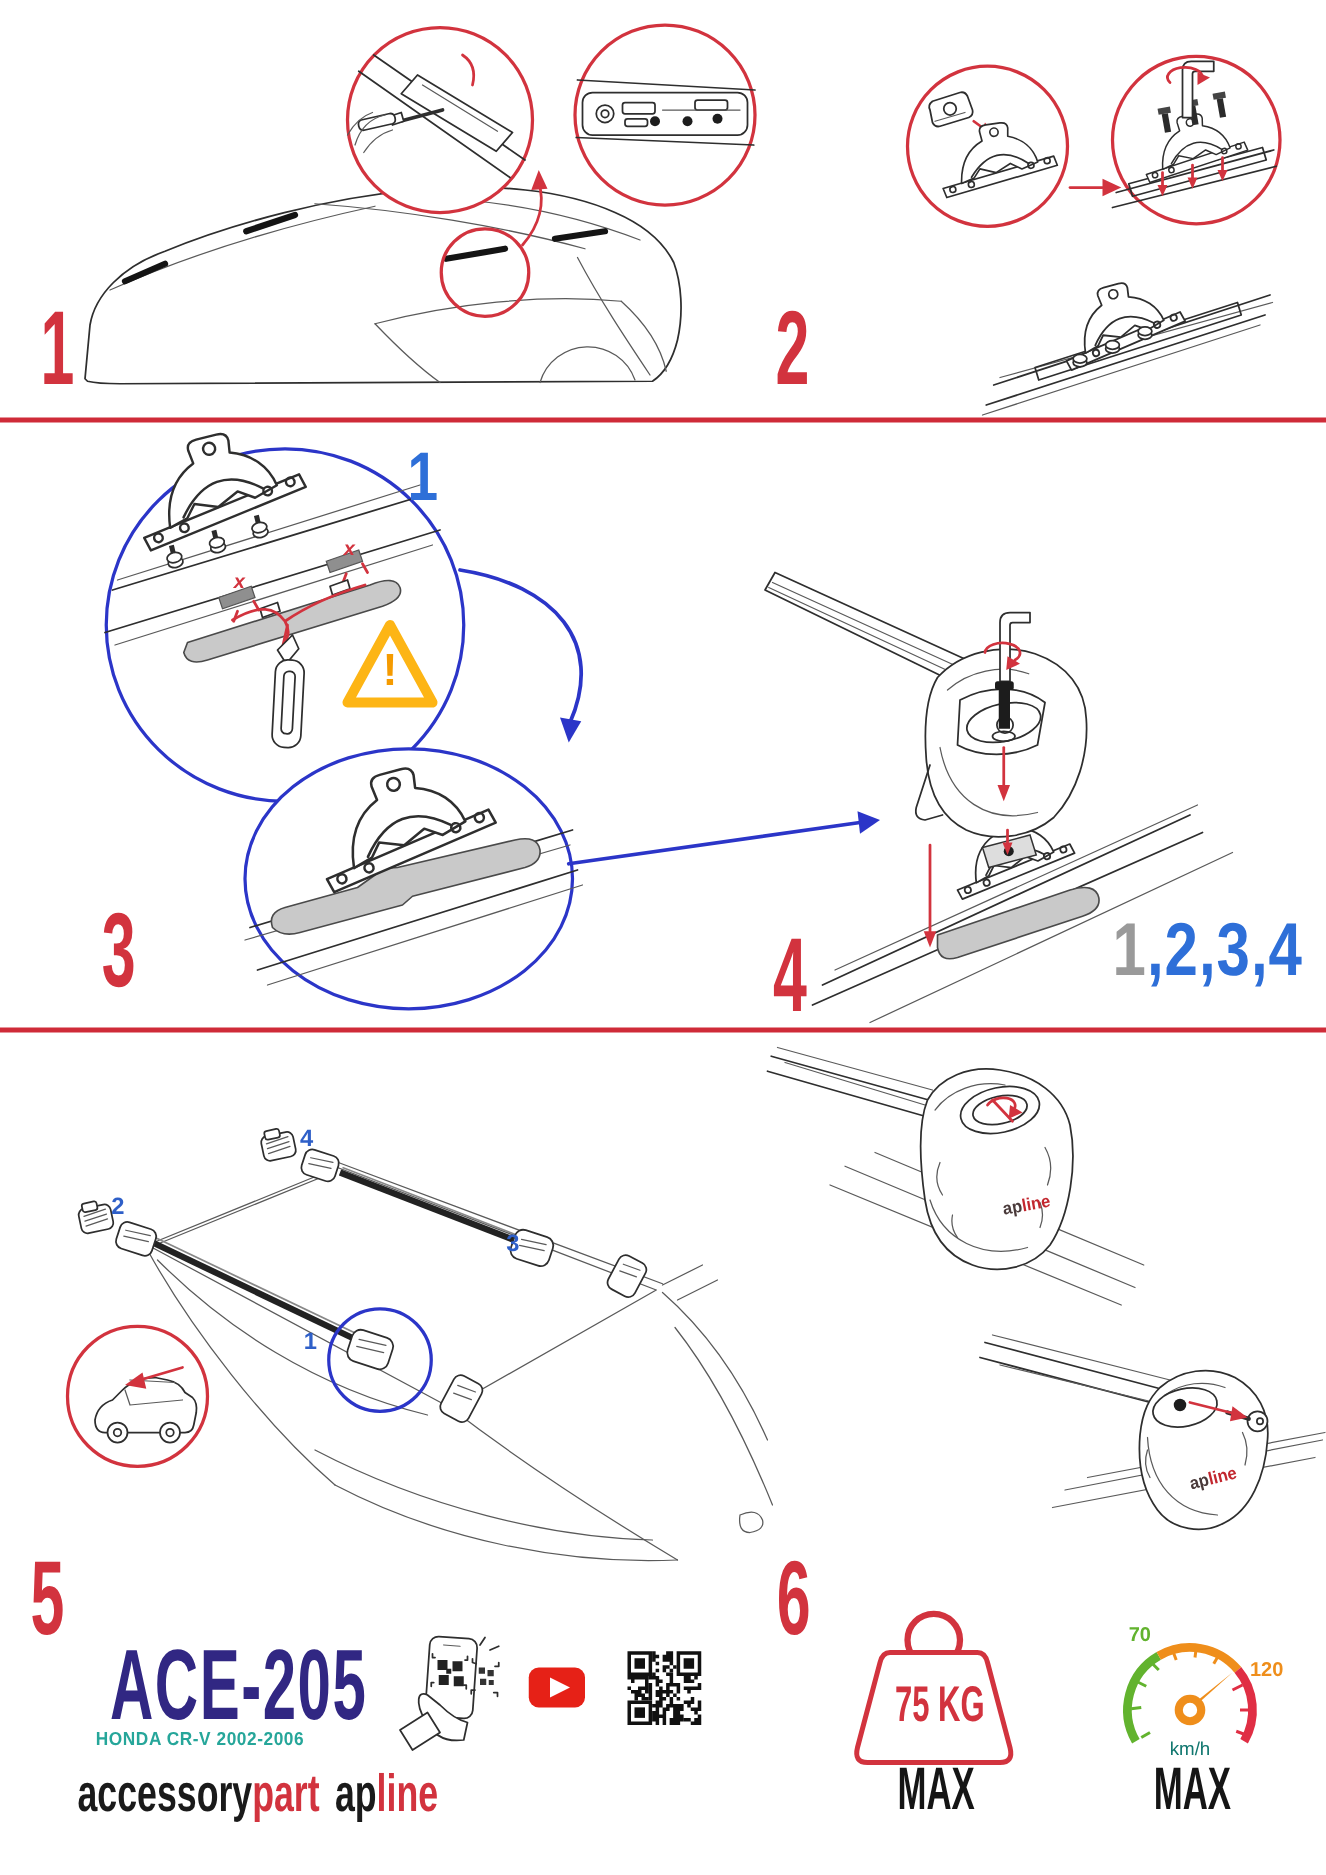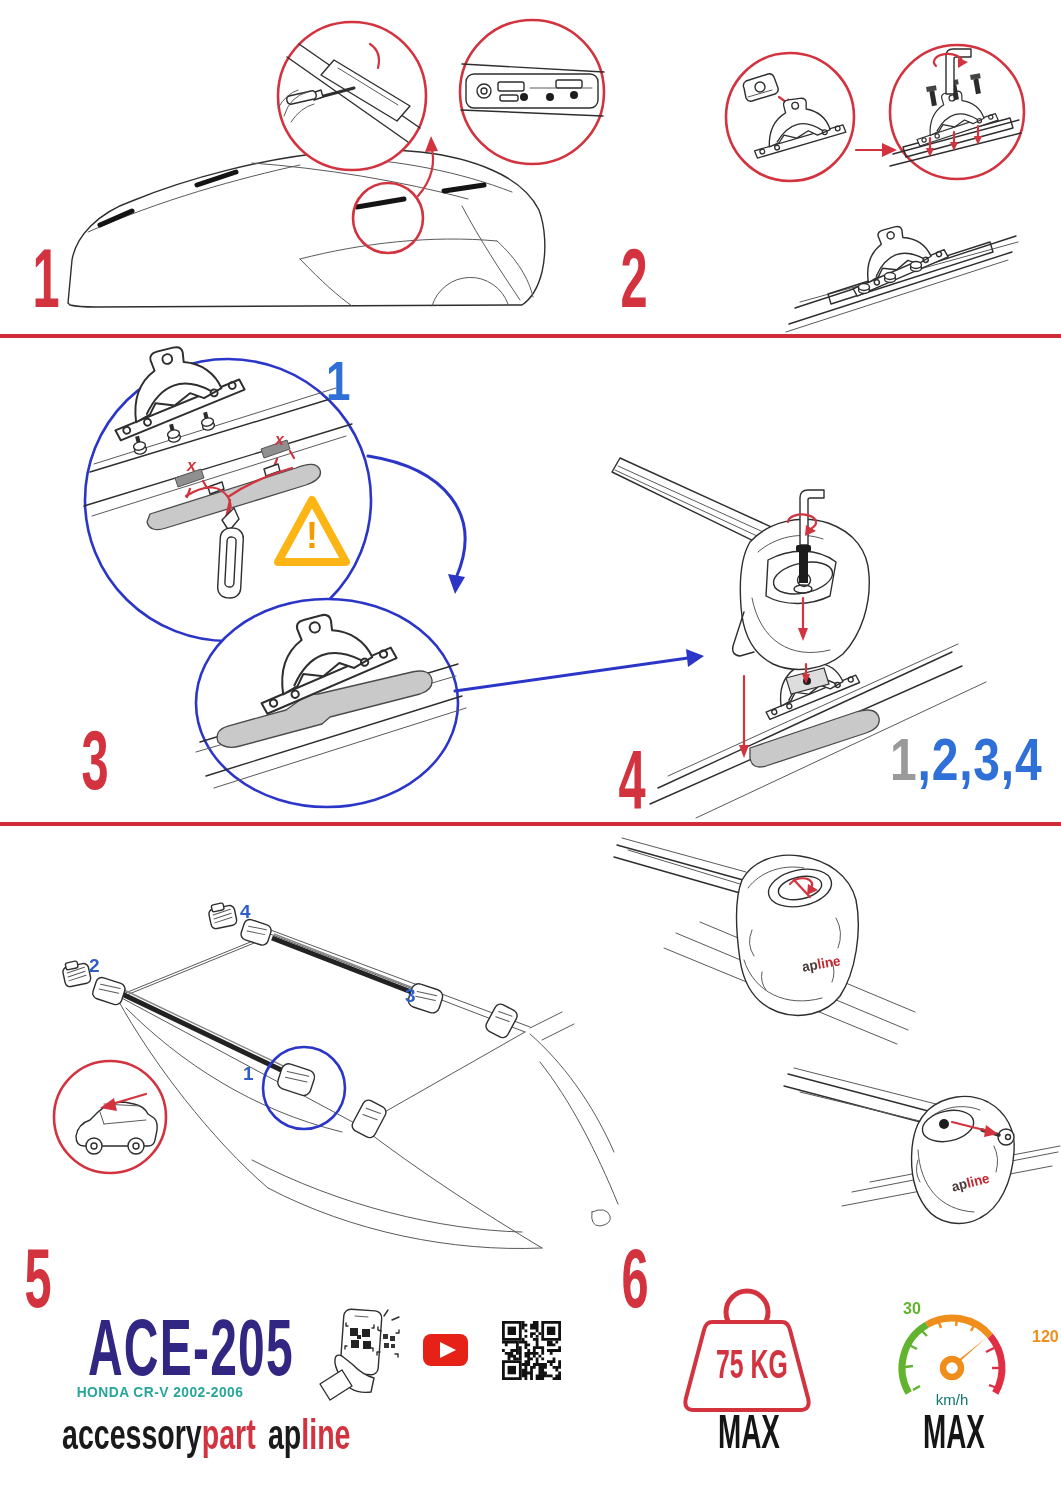--- a/index.html
+++ b/index.html
@@ -460,18 +460,18 @@
 </div>
 
 <div class="abs model" style="left:40px;top:1308px">ACE-205</div>
 <div class="abs vehicle" style="left:40px;top:1384px">HONDA CR-V 2002-2006</div>
 <div class="abs maker" style="left:62px;top:1414px">
   <span>accessory</span><span class="red">part</span><span class="gap"></span><span>ap</span><span class="red">line</span>
 </div>
 
 <div class="abs load-val" style="left:697px;top:1344px">75 KG</div>
 <div class="abs max" style="left:697px;top:1408px">MAX</div>
-<div class="abs g60" style="left:903px;top:1301px">30</div>
-<div class="abs g120" style="left:1032px;top:1329px">120</div>
+<div class="abs g60" style="left:903px;top:1301px">70</div>
+<div class="abs g120" style="left:1000px;top:1329px">120</div>
 <div class="abs kmh" style="left:922px;top:1392px">km/h</div>
 <div class="abs max" style="left:902px;top:1408px">MAX</div>
 
 </div>
 
 </body></html>

